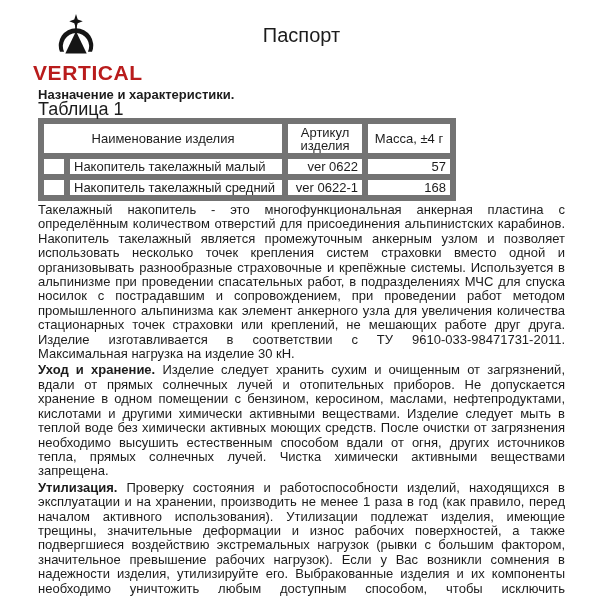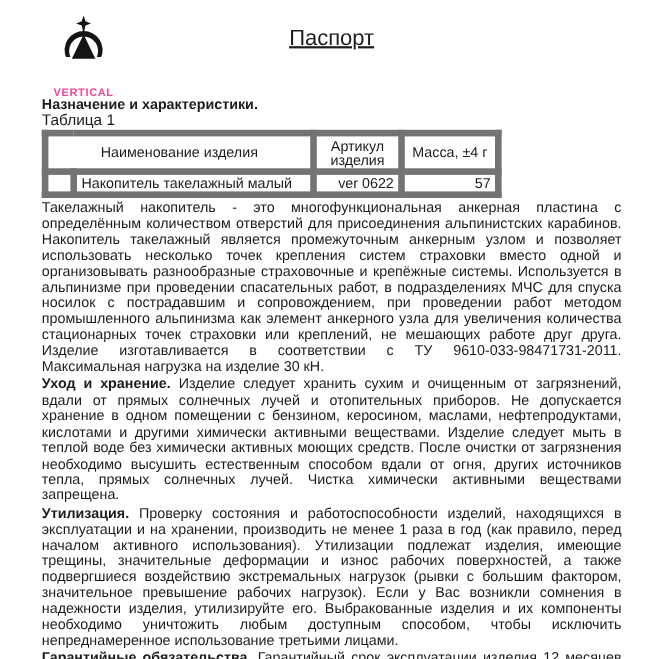--- a/index.html
+++ b/index.html
@@ -17,31 +17,31 @@
     position: relative;
   }
   
   .header { position: relative; height: 66px; }
   .logo {
     position: absolute; left: -5px; top: 0;
     width: 86px; text-align: center;
   }
   .logo svg { display: block; margin: 0 auto; }
   .logo-brand {
-    font-weight: bold; font-size: 10px; letter-spacing: 0.6px;
-    color: #ec4899; margin-top: 19px;
+    font-weight: bold; font-size: 21px; letter-spacing: 0.6px;
+    color: #b91c1c; margin-top: 1px;
   }
   .titles { text-align: center; padding-top: 8px; }
   .doc-title { font-size: 21px; font-weight: bold; line-height: 24px; }
-  .doc-subtitle { font-size: 20px; font-weight: normal; line-height: 23px; margin-top: 2px; text-decoration: underline; }
+  .doc-subtitle { font-size: 20px; font-weight: normal; line-height: 23px; margin-top: 2px; }
   
   .section-heading {
     font-size: 13px; font-weight: bold; line-height: 15px; margin-top: 7px;
   }
-  .table-caption { font-size: 14px; line-height: 15px; }
+  .table-caption { font-size: 18px; line-height: 15px; }
   
   table.spec {
     border-collapse: collapse;
     table-layout: fixed;
     margin-top: 1px;
     font-size: 13px;
   }
   table.spec th, table.spec td {
     border: 6px solid #737373;
     padding: 1px 4px;
@@ -111,20 +111,26 @@
         <th>Масса, ±4 г</th>
       </tr>
     </thead>
     <tbody>
       <tr>
         <td class="c-spacer"></td>
         <td class="c-name">Накопитель такелажный малый</td>
         <td class="c-article">ver 0622</td>
         <td class="c-mass">57</td>
       </tr>
+      <tr>
+        <td class="c-spacer"></td>
+        <td class="c-name">Накопитель такелажный средний</td>
+        <td class="c-article">ver 0622-1</td>
+        <td class="c-mass">168</td>
+      </tr>
     </tbody>
   </table>
 
   <p class="bodytext"><span>Такелажный накопитель - это многофункциональная анкерная пластина с определённым количеством отверстий для присоединения альпинистских карабинов. Накопитель такелажный является промежуточным анкерным узлом и позволяет использовать несколько точек крепления систем страховки вместо одной и организовывать разнообразные страховочные и крепёжные системы. Используется в альпинизме при проведении спасательных работ, в подразделениях МЧС для спуска носилок с пострадавшим и сопровождением, при проведении работ методом промышленного альпинизма как элемент анкерного узла для увеличения количества стационарных точек страховки или креплений, не мешающих работе друг друга. Изделие изготавливается в соответствии с ТУ 9610-033-98471731-2011. Максимальная нагрузка на изделие 30 кН.</span></p>
 
   <p class="bodytext"><b>Уход и хранение.</b> <span>Изделие следует хранить сухим и очищенным от загрязнений, вдали от прямых солнечных лучей и отопительных приборов. Не допускается хранение в одном помещении с бензином, керосином, маслами, нефтепродуктами, кислотами и другими химически активными веществами. Изделие следует мыть в теплой воде без химически активных моющих средств. После очистки от загрязнения необходимо высушить естественным способом вдали от огня, других источников тепла, прямых солнечных лучей. Чистка химически активными веществами запрещена.</span></p>
 
   <p class="bodytext"><b>Утилизация.</b> <span>Проверку состояния и работоспособности изделий, находящихся в эксплуатации и на хранении, производить не менее 1 раза в год (как правило, перед началом активного использования). Утилизации подлежат изделия, имеющие трещины, значительные деформации и износ рабочих поверхностей, а также подвергшиеся воздействию экстремальных нагрузок (рывки с большим фактором, значительное превышение рабочих нагрузок). Если у Вас возникли сомнения в надежности изделия, утилизируйте его. Выбракованные изделия и их компоненты необходимо уничтожить любым доступным способом, чтобы исключить непреднамеренное использование третьими лицами.</span></p>
 
   <p class="bodytext"><b>Гарантийные обязательства.</b> <span>Гарантийный срок эксплуатации изделия 12 месяцев со дня продажи товара. Гарантийные обязательства распространяются только на неисправности изделий, связанные с дефектами материалов и дефектами изготовления.</span></p>

